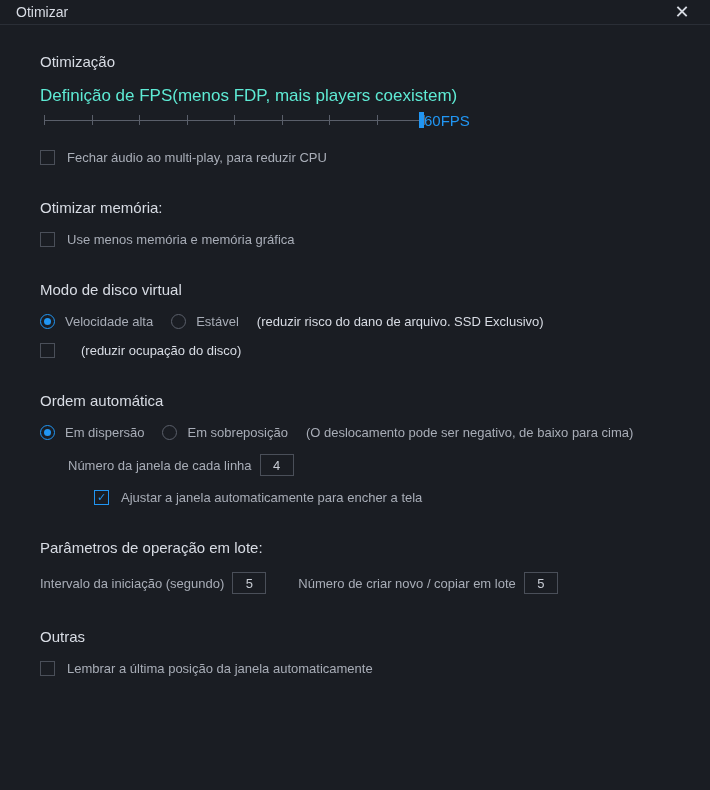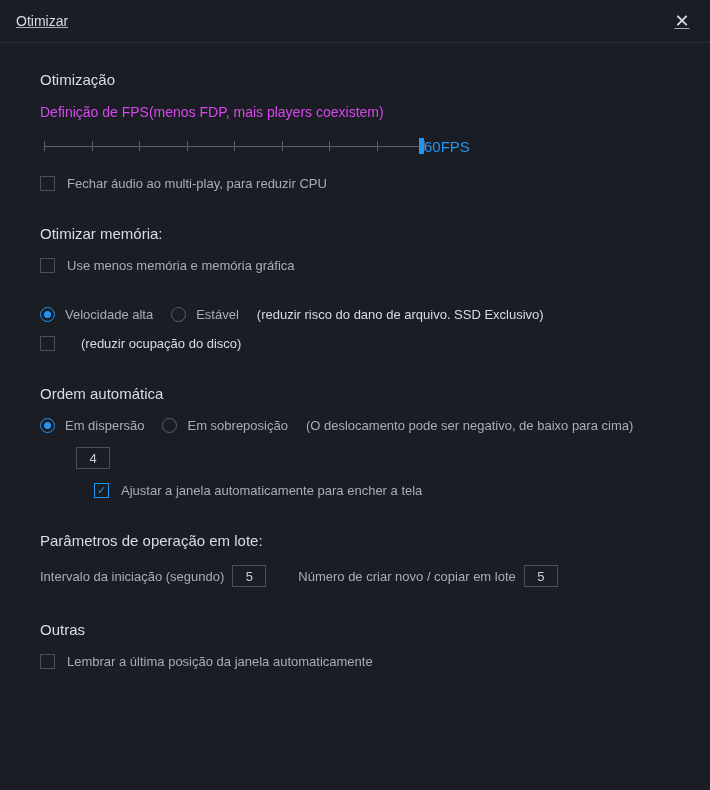--- a/index.html
+++ b/index.html
@@ -9,23 +9,22 @@
     background: #1a1d23;
     font-family: "Segoe UI", Arial, sans-serif;
     color: #a8adb7;
     font-size: 13px;
     overflow: hidden;
   }
   .titlebar {
     display: flex;
     justify-content: space-between;
     align-items: center;
-    padding: 10px 16px;
+    padding: 1px 16px;
     border-bottom: 1px solid #2a2e36;
-    text-decoration: underline;
   }
   .titlebar-title {
     color: #d8dce4;
     font-size: 14px;
   }
   .close-icon {
     color: #d8dce4;
     font-size: 18px;
     cursor: pointer;
     width: 24px;
@@ -36,23 +35,23 @@
   }
   .section {
     margin-bottom: 34px;
   }
   .section-title {
     color: #d8dce4;
     font-size: 15px;
     margin-bottom: 16px;
   }
   .subtext {
-    color: #d946ef;
-    font-size: 14px;
-    margin-bottom: 16px;
+    color: #5eead4;
+    font-size: 17px;
+    margin-bottom: 4px;
   }
   .slider-row {
     display: flex;
     align-items: center;
     margin-bottom: 20px;
   }
   .slider-track {
     position: relative;
     width: 380px;
     height: 20px;
@@ -208,20 +207,21 @@
 
   <div class="section">
     <div class="section-title">Otimizar memória:</div>
     <div class="checkbox-row">
       <div class="checkbox"></div>
       <span class="label-text">Use menos memória e memória gráfica</span>
     </div>
   </div>
 
   <div class="section">
+    <div class="section-title">Modo de disco virtual</div>
     <div class="radio-row">
       <div class="radio-group">
         <div class="radio selected"></div>
         <span class="label-text">Velocidade alta</span>
       </div>
       <div class="radio-group">
         <div class="radio"></div>
         <span class="label-text">Estável</span>
       </div>
       <span class="paren">(reduzir risco do dano de arquivo. SSD Exclusivo)</span>
@@ -239,20 +239,21 @@
         <div class="radio selected"></div>
         <span class="label-text">Em dispersão</span>
       </div>
       <div class="radio-group">
         <div class="radio"></div>
         <span class="label-text">Em sobreposição</span>
       </div>
       <span class="label-text">(O deslocamento pode ser negativo, de baixo para cima)</span>
     </div>
     <div class="field-row indent2">
+      <span class="label-text">Número da janela de cada linha</span>
       <input class="num-input" value="4" style="">
     </div>
     <div class="checkbox-row indent">
       <div class="checkbox checked">✓</div>
       <span class="label-text">Ajustar a janela automaticamente para encher a tela</span>
     </div>
   </div>
 
   <div class="section">
     <div class="section-title">Parâmetros de operação em lote:</div>

